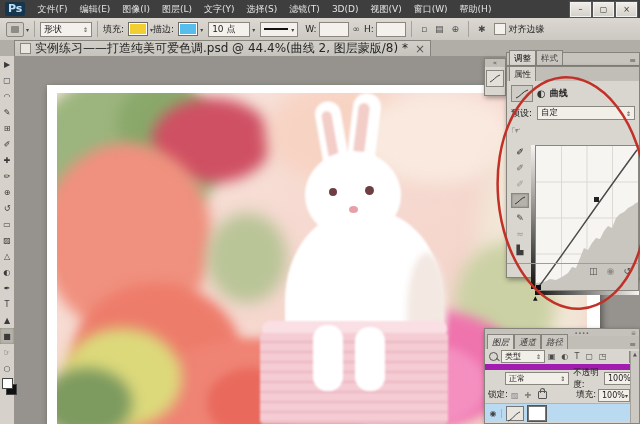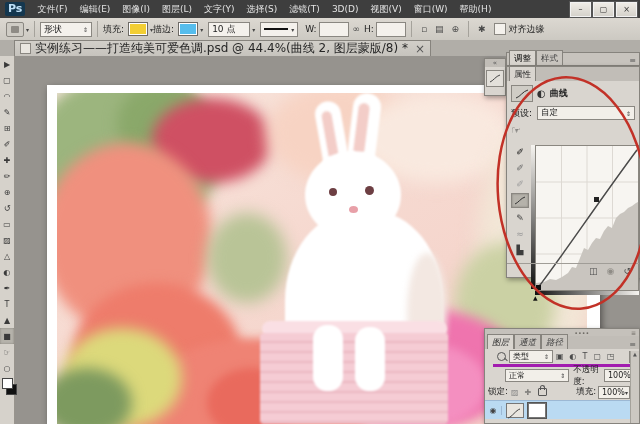--- a/index.html
+++ b/index.html
@@ -318,21 +318,21 @@
     <div class="grip">
       <span style="margin-left:58%;">∙∙∙∙</span>
       <span style="margin-left:auto;margin-right:3px;">≡</span>
     </div>
     <div class="ptab-strip" style="height:13px;font-style:italic;">
       <span class="ptab" style="margin-left:2px;">图层</span>
       <span class="ptab inactive">通道</span>
       <span class="ptab inactive">路径</span>
       <span class="pmenu">≡</span>
     </div>
-    <div class="lrow" style="height:15px;border-bottom:3px solid #a21caf;margin-left:8px;">
+    <div class="lrow" style="height:15px;border-bottom:6px solid #a21caf;">
       <span class="search"></span>
       <span class="lselect" style="width:44px;">
         <span>类型</span>
         <span class="arr" style="margin-left:auto;">⇕</span>
       </span>
       <span class="ficon">▣</span>
       <span class="ficon">◐</span>
       <span class="ficon">T</span>
       <span class="ficon">▢</span>
       <span class="ficon">◳</span>

